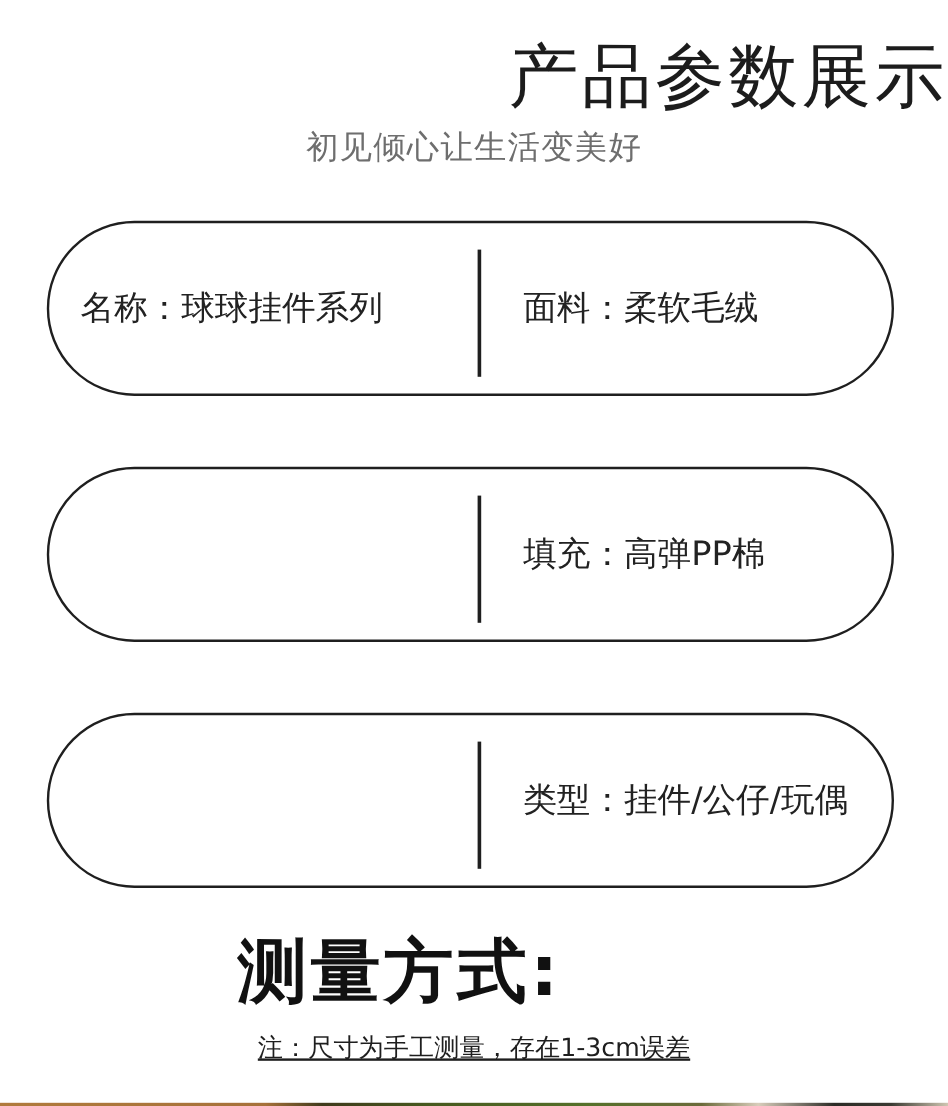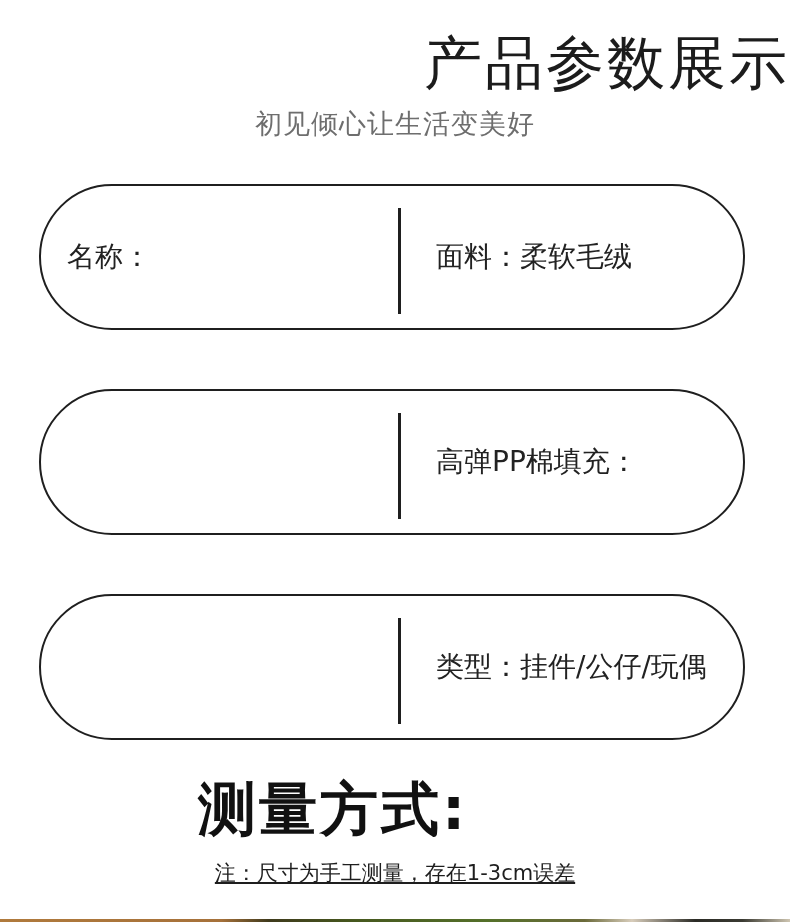--- a/index.html
+++ b/index.html
@@ -106,34 +106,35 @@
   </style>
 </head>
 <body>
 
 <div class="title">产品参数展示</div>
 <div class="subtitle">初见倾心让生活变美好</div>
 
 <div class="pill" style="top:184px;">
   <div class="cell left">
     <span>名称：</span>
+      <span>球球挂件系列</span>
   </div>
   <div class="divider"></div>
   <div class="cell right">
     <span>面料：</span>
       <span>柔软毛绒</span>
   </div>
 </div>
 
 <div class="pill" style="top:389px;">
   <div class="watermark">&nbsp;</div>
   <div class="divider"></div>
   <div class="cell right">
-    <span>高弹PP棉</span>
-      <span>填充：</span>
+    <span>填充：</span>
+      <span>高弹PP棉</span>
   </div>
 </div>
 
 <div class="pill" style="top:594px;">
   <div class="divider"></div>
   <div class="cell right">
     <span>类型：</span>
       <span>挂件/公仔/玩偶</span>
   </div>
 </div>

